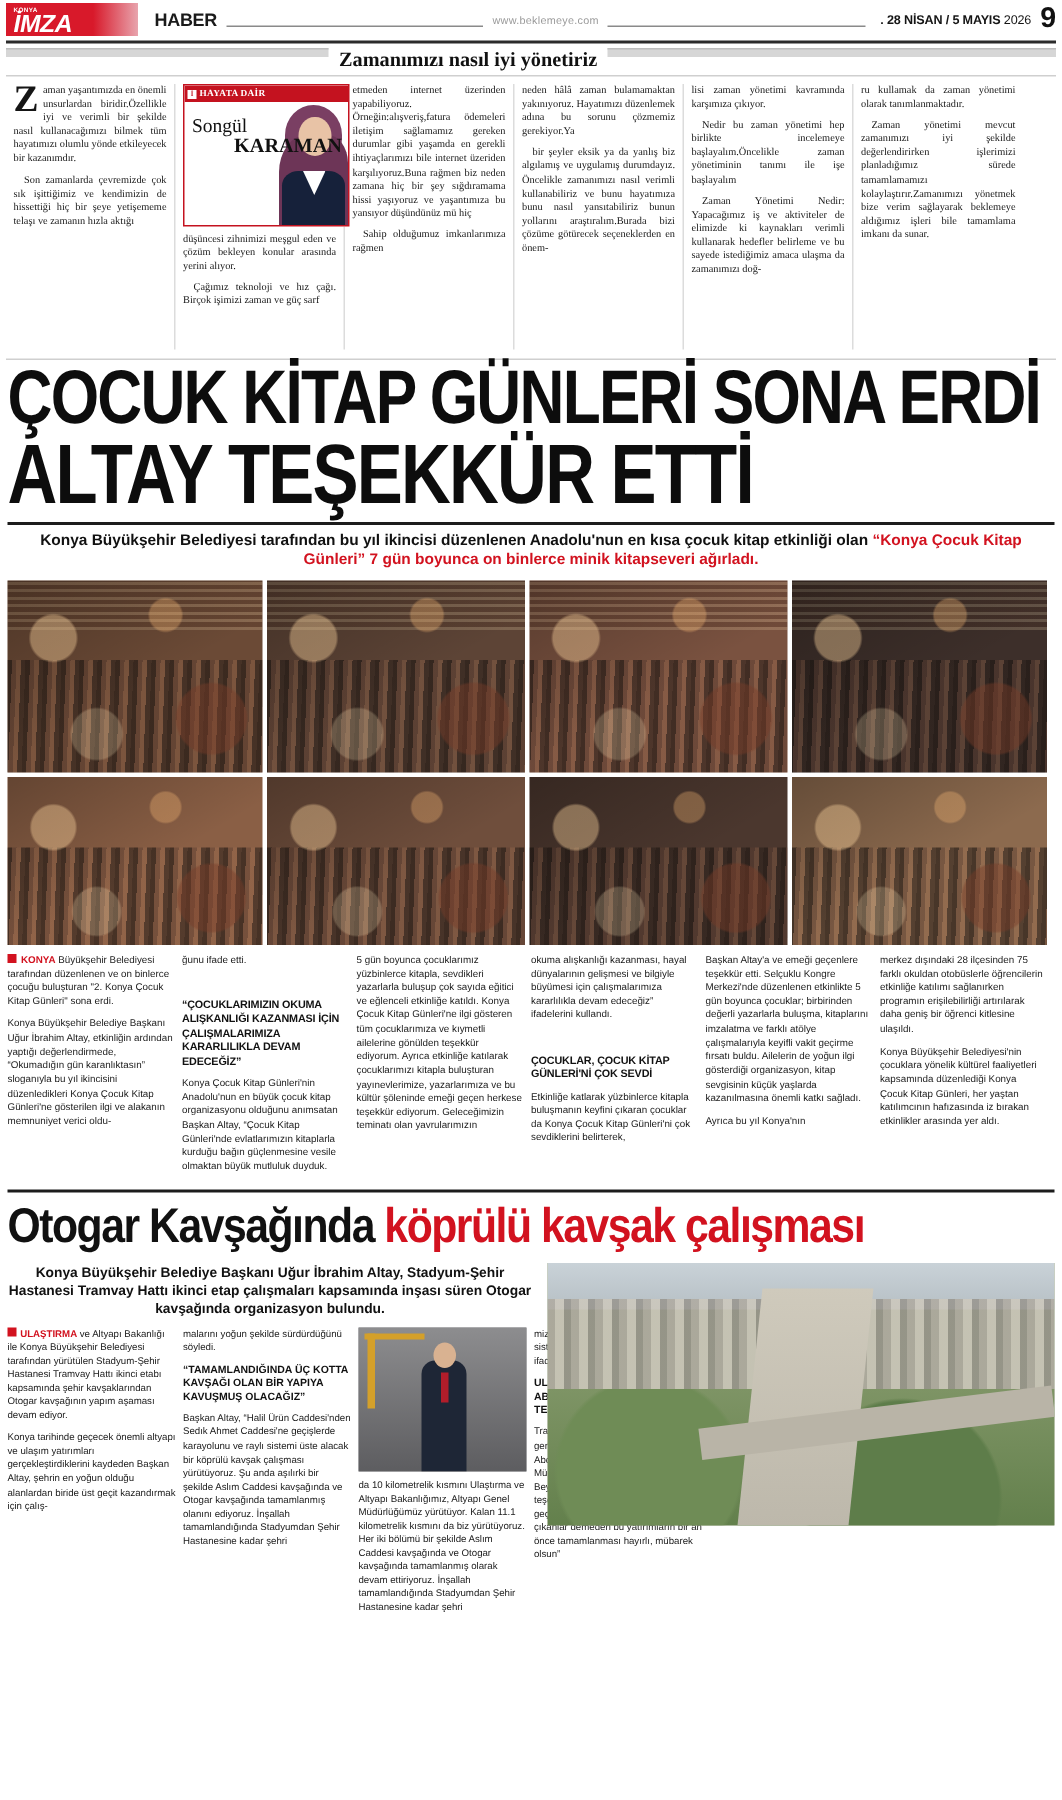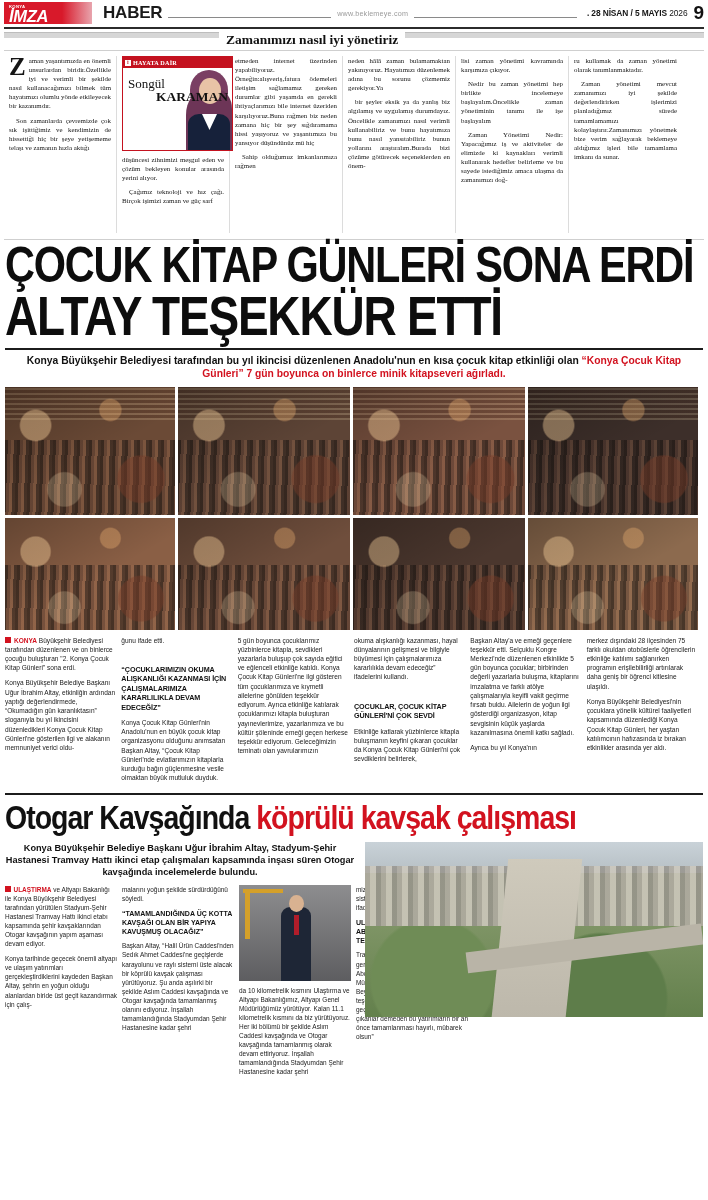--- a/index.html
+++ b/index.html
@@ -19,21 +19,21 @@
   .logo-box {
     position: relative;
     background: linear-gradient(90deg,#d8192a 0%, #d8192a 66%, #e8a4ad 100%);
     color: #fff; height: 22px; width: 88px;
     display: flex; flex-direction: column; justify-content: flex-end;
     padding-left: 5px;
   }
   .logo-small { font-size: 4.2px; letter-spacing: .3px; line-height:5px; font-weight:700; }
   .logo-main { font-size: 16.5px; font-weight: 800; line-height: 15px; letter-spacing:-0.3px; font-style: italic;}
   .masthead-section {
-    font-size: 17px; font-weight: 800; color:#1a1a1a; margin-left: 11px; letter-spacing:-0.2px;
+    font-size: 12px; font-weight: 800; color:#1a1a1a; margin-left: 11px; letter-spacing:-0.2px;
   }
   .rule-line { flex: 1; height: 1px; background: #8a8a8a; margin: 0 6px; position: relative; top:4px;}
   .site-url { font-size: 7.2px; color:#9a9a9a; letter-spacing:.2px; }
   .date-wrap { display:flex; align-items:center; gap:6px; margin-left:4px;}
   .date-txt { font-size: 8.4px; font-weight: 800; color:#151515; letter-spacing:-.1px; }
   .date-txt .yr { font-weight: 400; }
   .page-num { font-size: 19px; font-weight: 800; color:#111; line-height:18px; }
   .mast-underline { height:2px; background:#2b2b2b; margin: 1px 4px 0 4px;}
 
   
@@ -348,21 +348,21 @@
   </div>
 
   <div class="bot-wrap">
     <div class="bigphoto">
       <div class="sky"></div>
         <div class="city"></div>
         <div class="green"></div>
       <div class="road"></div>
         <div class="road2"></div>
     </div>
-    <div class="bot-deck">Konya Büyükşehir Belediye Başkanı Uğur İbrahim Altay, Stadyum-Şehir Hastanesi Tramvay Hattı ikinci etap çalışmaları kapsamında inşası süren Otogar kavşağında incelemelerde bulundu.</div>
+    <div class="bot-deck">Konya Büyükşehir Belediye Başkanı Uğur İbrahim Altay, Stadyum-Şehir Hastanesi Tramvay Hattı ikinci etap çalışmaları kapsamında inşası süren Otogar kavşağında organizasyon bulundu.</div>
 
     <div class="bot-cols">
       <div class="bcol">
         <p><span class="sq"></span><span class="kick">ULAŞTIRMA</span><span> ve Altyapı Bakanlığı ile Konya Büyükşehir Belediyesi tarafından yürütülen Stadyum-Şehir Hastanesi Tramvay Hattı ikinci etabı kapsamında şehir kavşaklarından Otogar kavşağının yapım aşaması devam ediyor.</span></p>
         <p>Konya tarihinde geçecek önemli altyapı ve ulaşım yatırımları gerçekleştirdiklerini kaydeden Başkan Altay, şehrin en yoğun olduğu alanlardan biride üst geçit kazandırmak için çalış-</p>
       </div>
       <div class="bcol">
         <p>malarını yoğun şekilde sürdürdüğünü söyledi.</p>
         <div class="b-sub">“TAMAMLANDIĞINDA ÜÇ KOTTA KAVŞAĞI OLAN BİR YAPIYA KAVUŞMUŞ OLACAĞIZ”</div>
         <p>Başkan Altay, “Halil Ürün Caddesi'nden Sedık Ahmet Caddesi'ne geçişlerde karayolunu ve raylı sistemi üste alacak bir köprülü kavşak çalışması yürütüyoruz. Şu anda aşılırki bir şekilde Aslım Caddesi kavşağında ve Otogar kavşağında tamamlanmış olanını ediyoruz. İnşallah tamamlandığında Stadyumdan Şehir Hastanesine kadar şehri</p>

